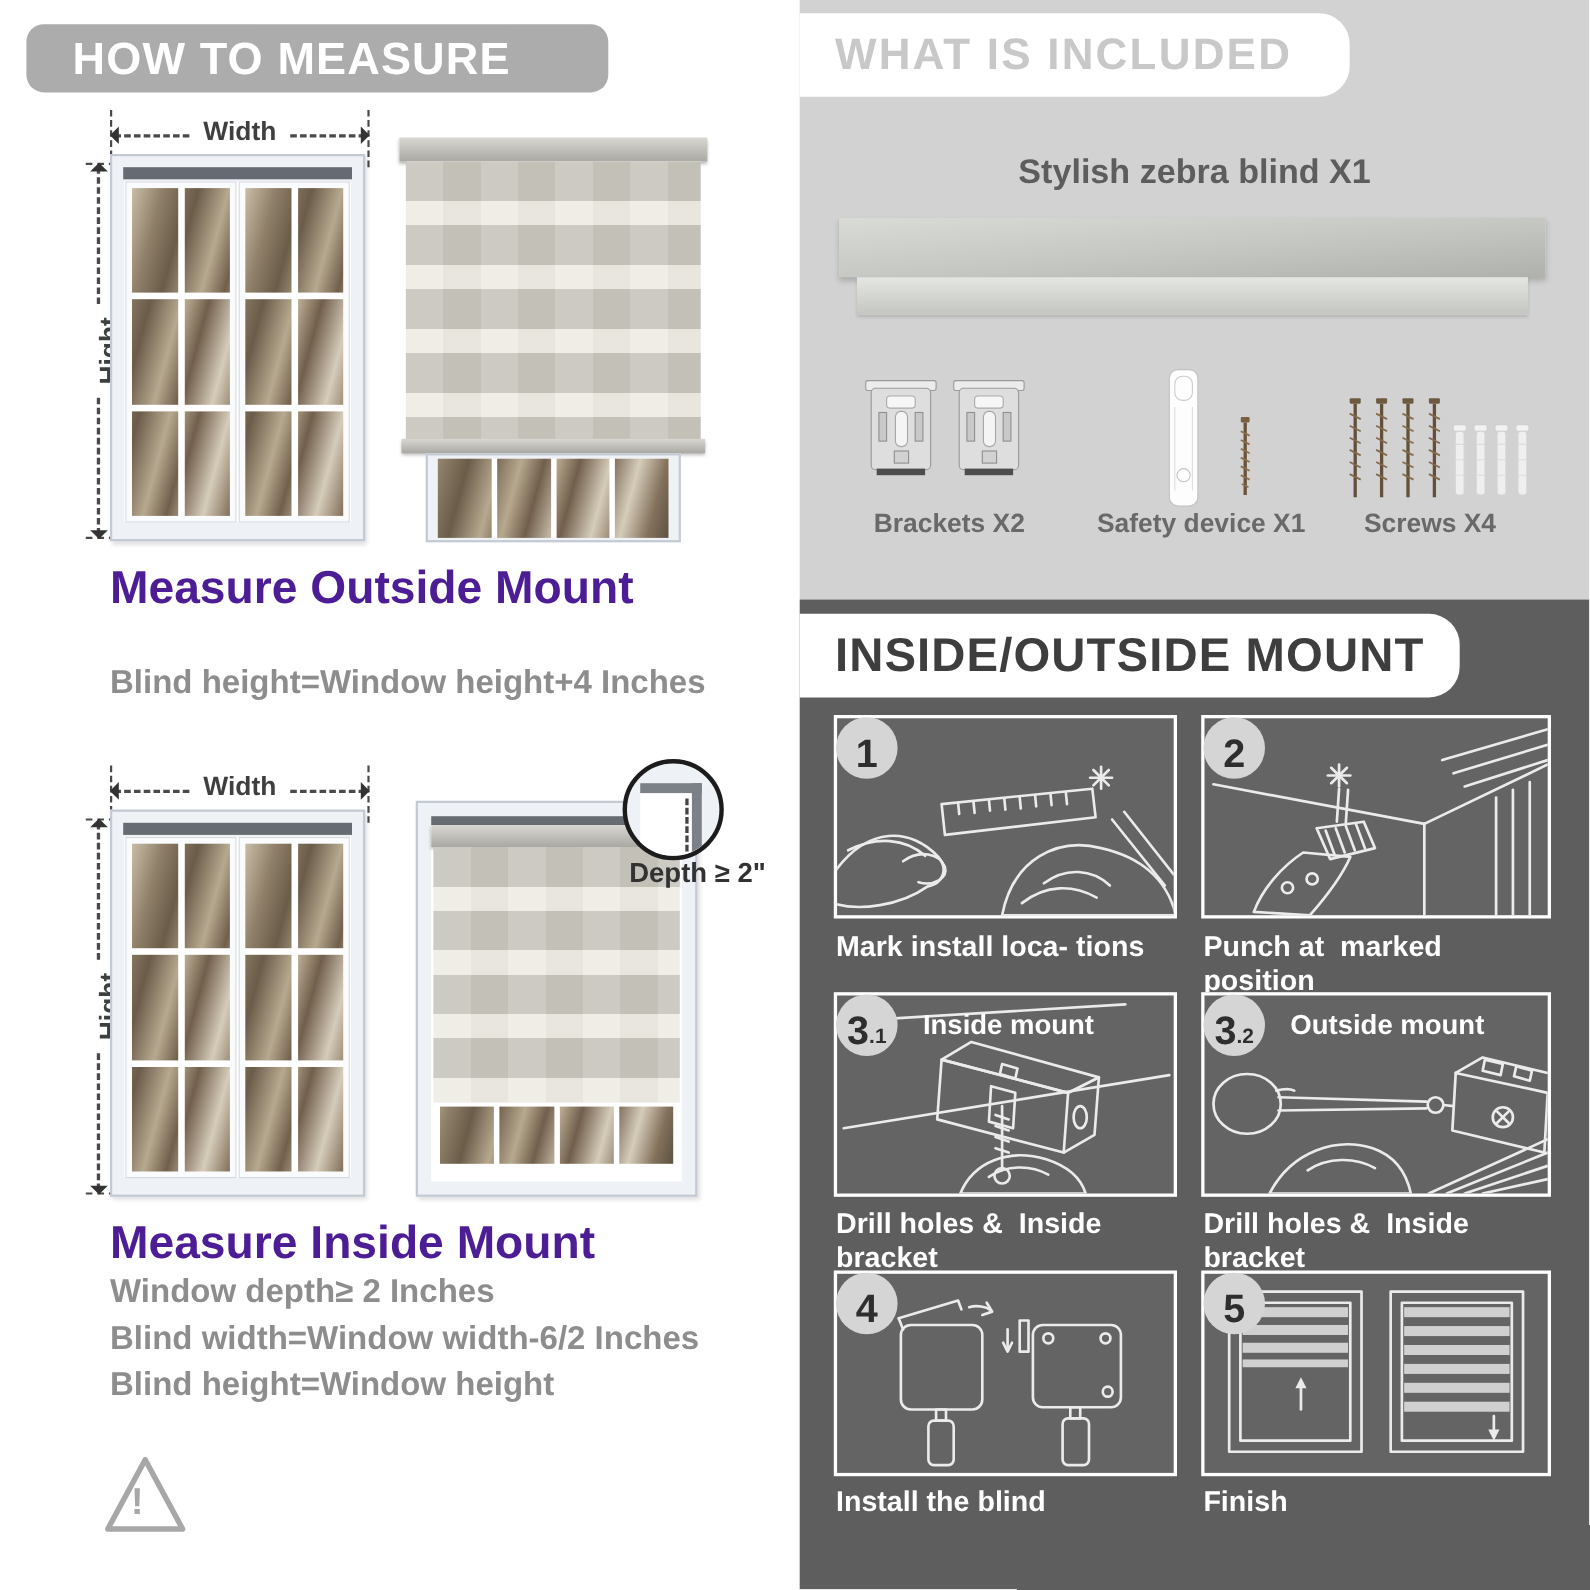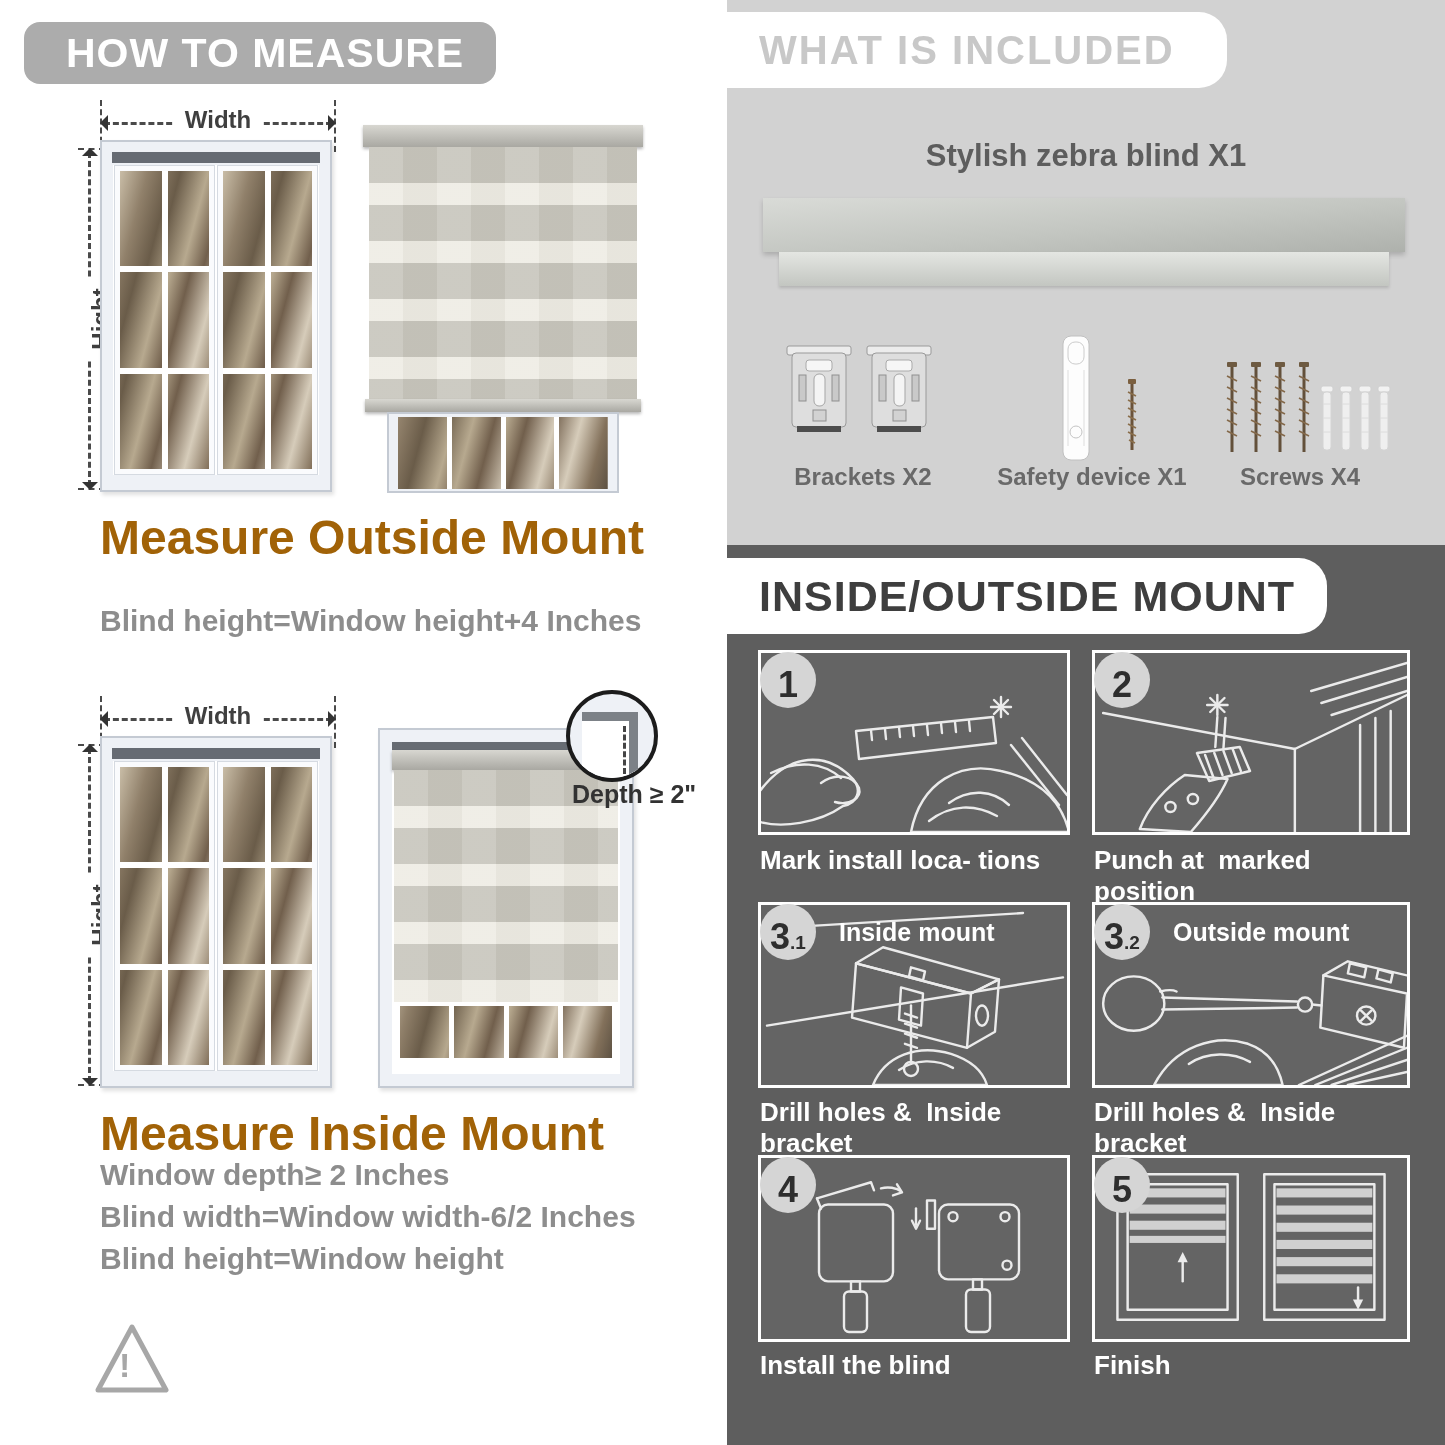--- a/index.html
+++ b/index.html
@@ -1,25 +1,25 @@
 <!DOCTYPE html>
 <html><head>
 <meta charset="utf-8">
 <style>
   html,body{margin:0;padding:0;background:#fff;}
   .canvas{position:relative;width:1445px;height:1445px;background:#ffffff;overflow:hidden;
           font-family:"Liberation Sans",sans-serif;}
   .abs{position:absolute;}
 
   
-  .banner{left:24px;top:22px;width:472px;height:62px;background:#acacac;border-radius:16px;
+  .banner{left:24px;top:22px;width:529px;height:62px;background:#acacac;border-radius:16px;
           color:#ffffff;font-weight:bold;font-size:41px;letter-spacing:1px;
           display:flex;align-items:center;padding-left:42px;box-sizing:border-box;}
 
-  .sec-title{font-weight:bold;font-size:48px;color:#a16207;}
+  .sec-title{font-weight:bold;font-size:42px;color:#4c1d95;}
   .sec-line{font-weight:bold;font-size:30px;color:#8d8d8d;}
 
   
   .meas-w{height:40px;}
   .meas-w .dash{position:absolute;left:4px;right:4px;top:18px;border-top:3px dashed #4a4a4a;}
   .bound-v{position:absolute;top:-4px;width:0;height:52px;border-left:2px dashed #4a4a4a;}
   .ah{position:absolute;width:0;height:0;border:8px solid transparent;}
   .ah.l{left:0;top:11px;border-left:none;border-right-color:#333;}
   .ah.r{right:0;top:11px;border-right:none;border-left-color:#333;}
   .ah.u{top:0;left:10px;border-top:none;border-bottom-color:#333;}

